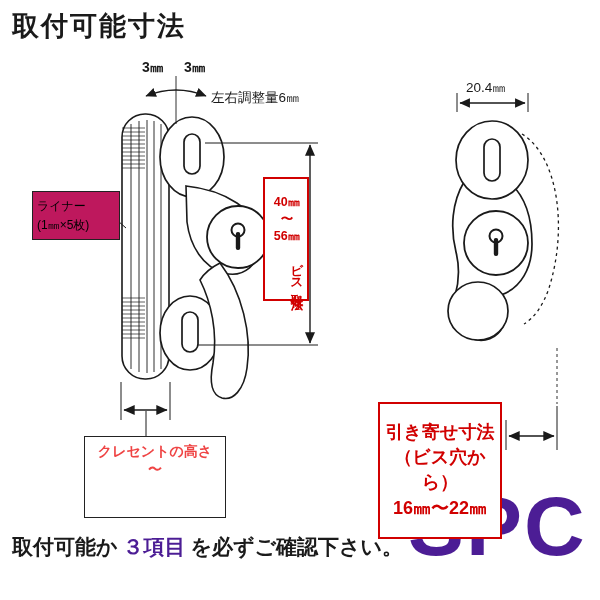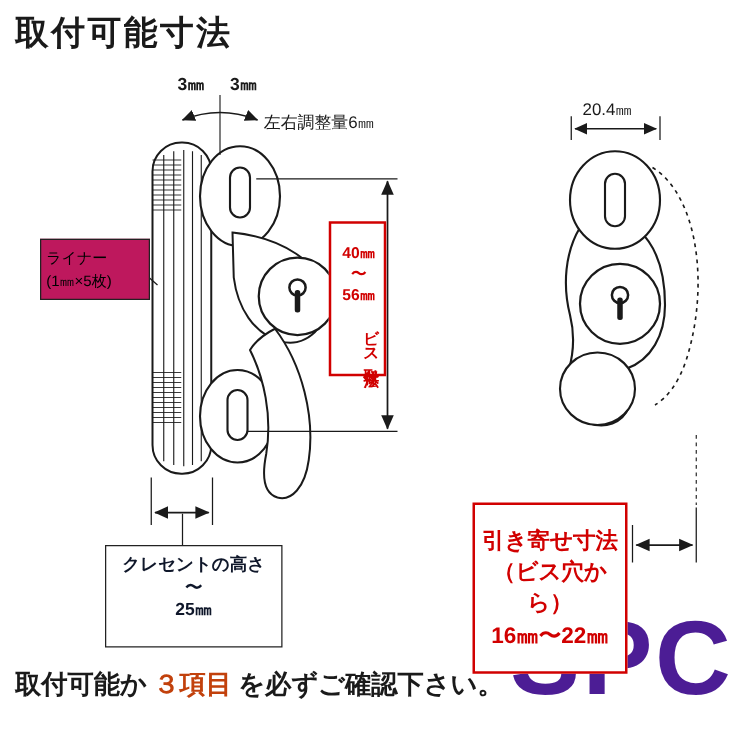--- a/index.html
+++ b/index.html
@@ -43,34 +43,34 @@
     padding:5px 0 5px 2px;font-size:12.5px;font-weight:700;color:#d10000;
   }
   .screw-label{
     writing-mode:vertical-rl;text-orientation:upright;
     font-size:12.5px;font-weight:700;color:#d10000;
     letter-spacing:1px;padding:4px 2px 0 0;
   }
   .height-box{
     position:absolute;left:84px;top:436px;width:142px;height:82px;
     border:1.5px solid #222;background:#fff;box-sizing:border-box;
-    text-align:center;color:#0f172a;font-weight:700;font-size:14px;
+    text-align:center;color:#ef4444;font-weight:700;font-size:14px;
     line-height:1.3;padding-top:5px;z-index:2;
   }
   .width-dim{left:466px;top:79px;font-size:13.5px;}
   .pull-box{
     position:absolute;left:378px;top:402px;width:124px;
     border:2px solid #d10000;background:#fff;box-sizing:border-box;
     color:#d10000;font-weight:700;font-size:18px;line-height:1.4;
     text-align:center;padding:16px 2px;z-index:2;
   }
   .footer{
     left:12px;top:533px;font-size:21px;font-weight:600;z-index:3;
   }
-  .footer .hl{color:#c2410c;font-weight:700;margin:0 5px;}
+  .footer .hl{color:#4c1d95;font-weight:700;margin:0 5px;}
   .watermark{
     position:absolute;left:408px;top:484px;z-index:0;
     font-size:84px;font-weight:700;color:#4c1d95;
     letter-spacing:2px;line-height:1;
     font-family:"Liberation Sans","DejaVu Sans",sans-serif;
   }
 </style>
 </head>
 <body>
 
@@ -157,21 +157,20 @@
       <span>40㎜</span>
       <span>〜</span>
       <span>56㎜</span>
     </div>
     <div class="screw-label">ビス取付寸法</div>
   </div>
 
   <div class="height-box">
     <div>クレセントの高さ</div>
     <div>〜</div>
-    <div>25㎜</div>
   </div>
 
   <div class="txt width-dim">20.4㎜</div>
 
   <div class="pull-box">
     <div>引き寄せ寸法</div>
     <div>（ビス穴から）</div>
     <div>16㎜〜22㎜</div>
   </div>
 

